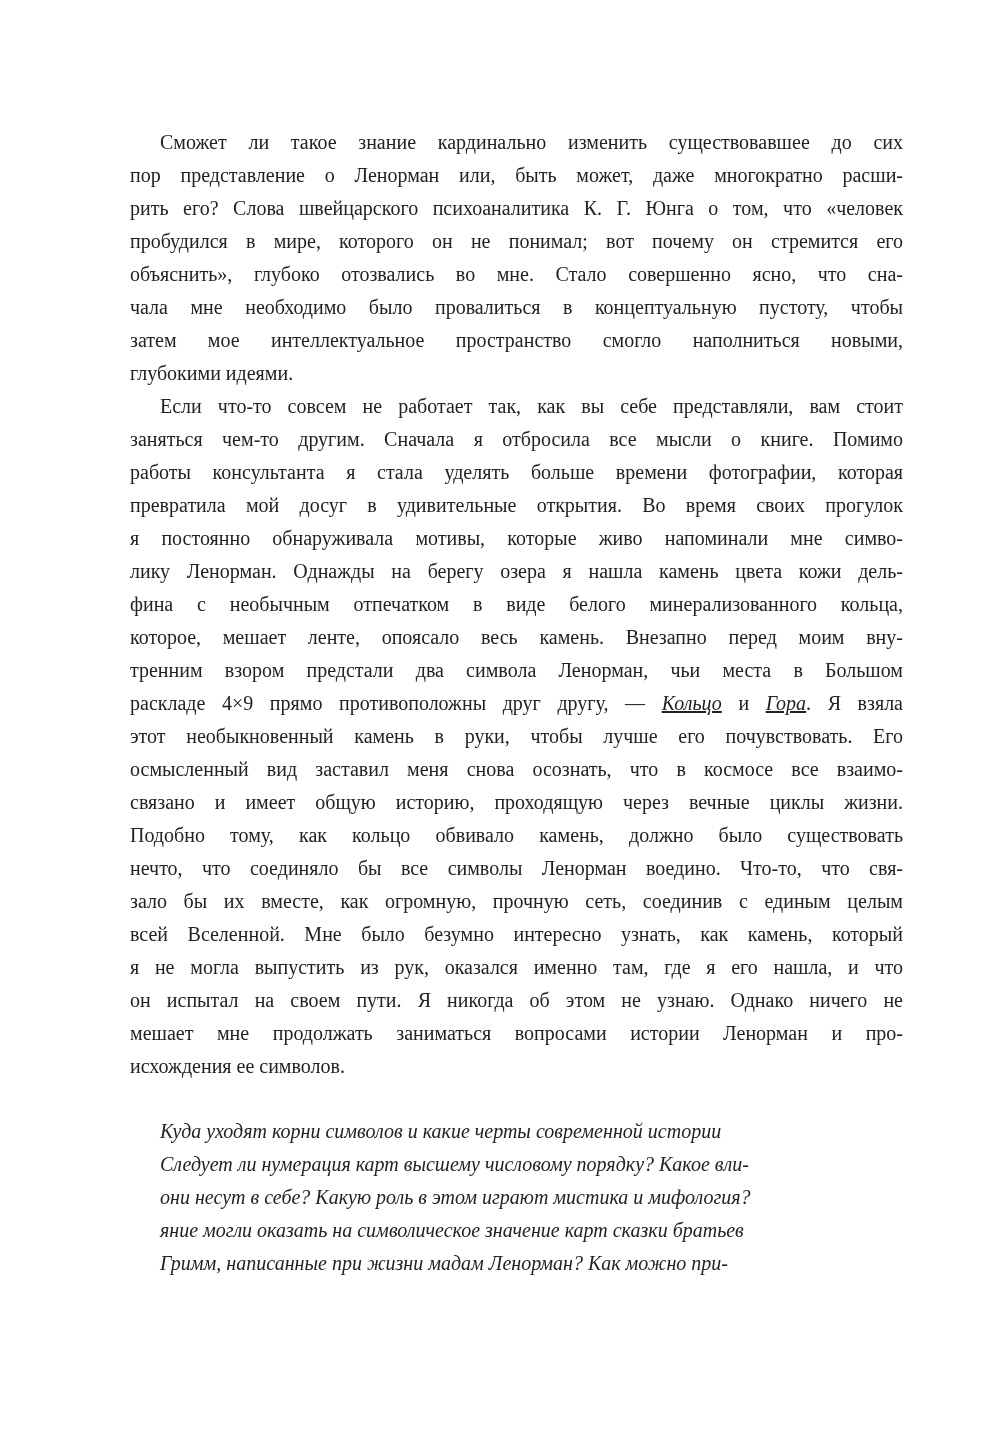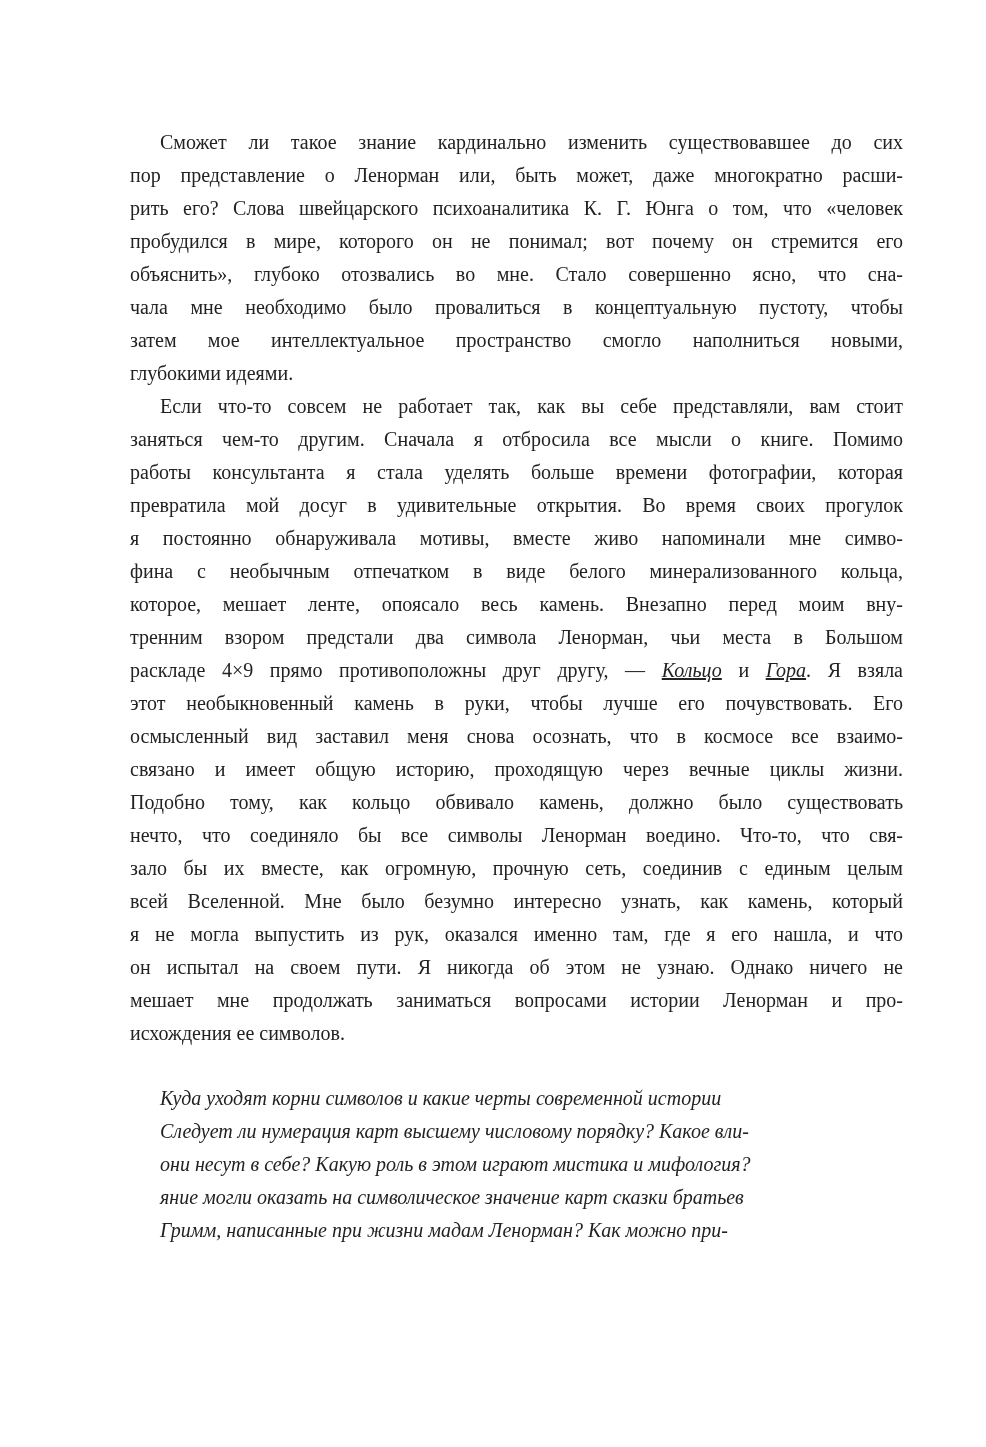--- a/index.html
+++ b/index.html
@@ -83,21 +83,22 @@
       <div class="line">чала мне необходимо было провалиться в концептуальную пустоту, чтобы</div>
       <div class="line">затем мое интеллектуальное пространство смогло наполниться новыми,</div>
       <div class="line last">глубокими идеями.</div>
     </div>
 
     <div class="para">
       <div class="line ind">Если что-то совсем не работает так, как вы себе представляли, вам стоит</div>
       <div class="line">заняться чем-то другим. Сначала я отбросила все мысли о книге. Помимо</div>
       <div class="line">работы консультанта я стала уделять больше времени фотографии, которая</div>
       <div class="line">превратила мой досуг в удивительные открытия. Во время своих прогулок</div>
-      <div class="line">я постоянно обнаруживала мотивы, вместе живо напоминали мне симво-</div>
+      <div class="line">я постоянно обнаруживала мотивы, которые живо напоминали мне симво-</div>
+      <div class="line">лику Ленорман. Однажды на берегу озера я нашла камень цвета кожи дель-</div>
       <div class="line">фина с необычным отпечатком в виде белого минерализованного кольца,</div>
       <div class="line">которое, мешает ленте, опоясало весь камень. Внезапно перед моим вну-</div>
       <div class="line">тренним взором предстали два символа Ленорман, чьи места в Большом</div>
       <div class="line"><span>раскладе 4×9 прямо противоположны друг другу, — </span><span class="it">Кольцо</span><span> и </span><span class="it">Гора</span><span>. Я взяла</span></div>
       <div class="line">этот необыкновенный камень в руки, чтобы лучше его почувствовать. Его</div>
       <div class="line">осмысленный вид заставил меня снова осознать, что в космосе все взаимо-</div>
       <div class="line">связано и имеет общую историю, проходящую через вечные циклы жизни.</div>
       <div class="line">Подобно тому, как кольцо обвивало камень, должно было существовать</div>
       <div class="line">нечто, что соединяло бы все символы Ленорман воедино. Что-то, что свя-</div>
       <div class="line">зало бы их вместе, как огромную, прочную сеть, соединив с единым целым</div>

